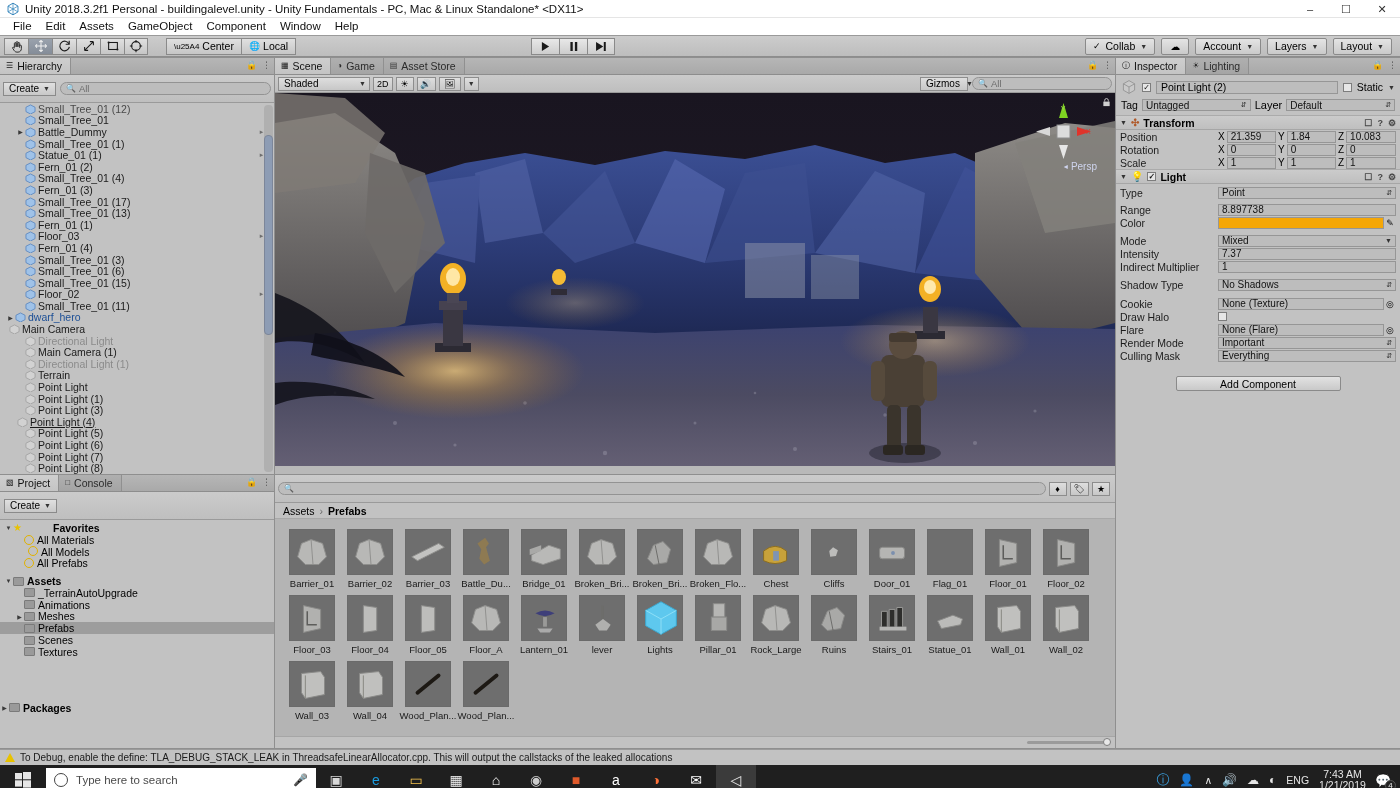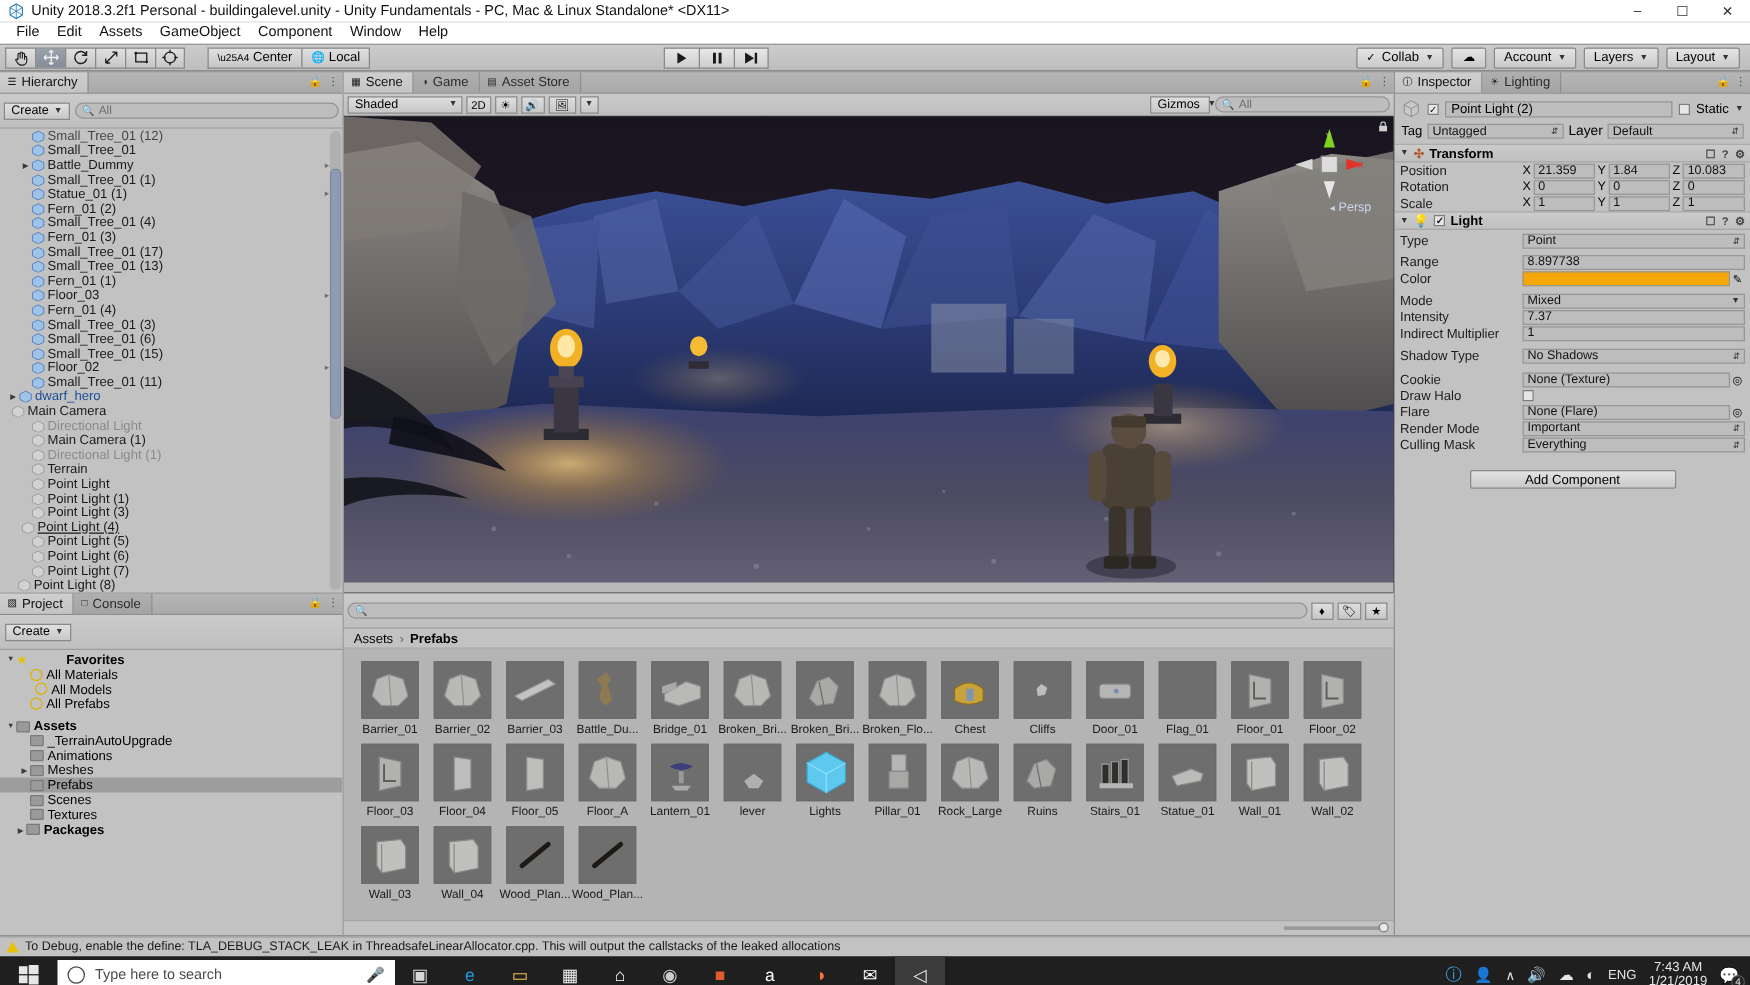--- a/index.html
+++ b/index.html
@@ -538,21 +538,21 @@
               </svg></span>
             <span>Point Light (6)</span>
           </div>
           <div class="hrow" style="padding-left: 16px;">
             <span class="arrow"></span>
             <span class="cube"><svg width="11" height="10" viewBox="0 0 12 11">
                 <path d="M6 1l5 2.6v4.8L6 11 1 8.4V3.6z" fill="#d2d2d2" stroke="#9a9a9a" stroke-width="0.8"></path>
               </svg></span>
             <span>Point Light (7)</span>
           </div>
-          <div class="hrow" style="padding-left: 5px; align-items: center;">
+          <div class="hrow" style="padding-left: 16px; align-items: center;">
             <span class="arrow"></span>
             <span class="cube"><svg width="11" height="10" viewBox="0 0 12 11">
                 <path d="M6 1l5 2.6v4.8L6 11 1 8.4V3.6z" fill="#d2d2d2" stroke="#9a9a9a" stroke-width="0.8"></path>
               </svg></span>
             <span>Point Light (8)</span>
           </div>
           <div class="hrow sel" style="padding-left: 16px;">
             <span class="arrow"></span>
             <span class="cube"><svg width="11" height="10" viewBox="0 0 12 11">
                 <path d="M6 1l5 2.6v4.8L6 11 1 8.4V3.6z" fill="#d2d2d2" stroke="#9a9a9a" stroke-width="0.8"></path>
@@ -636,21 +636,21 @@
           <div class="trow" style="padding-left: 15px;">
             <span class="arrow"></span>
             <span class="tfolder"></span>
             <span>Scenes</span>
           </div>
           <div class="trow" style="padding-left: 15px;">
             <span class="arrow"></span>
             <span class="tfolder"></span>
             <span>Textures</span>
           </div>
-          <div class="trow" style="padding-left: 12px;">
+          <div class="trow" style="padding-left: 0; margin-top: 44px;">
             <span class="arrow">▶</span>
             <span class="tfolder"></span>
             <span style="font-weight: bold;">Packages</span>
           </div>
         </div>
     </div>
   </div>
 
   <div class="col-mid">
 

